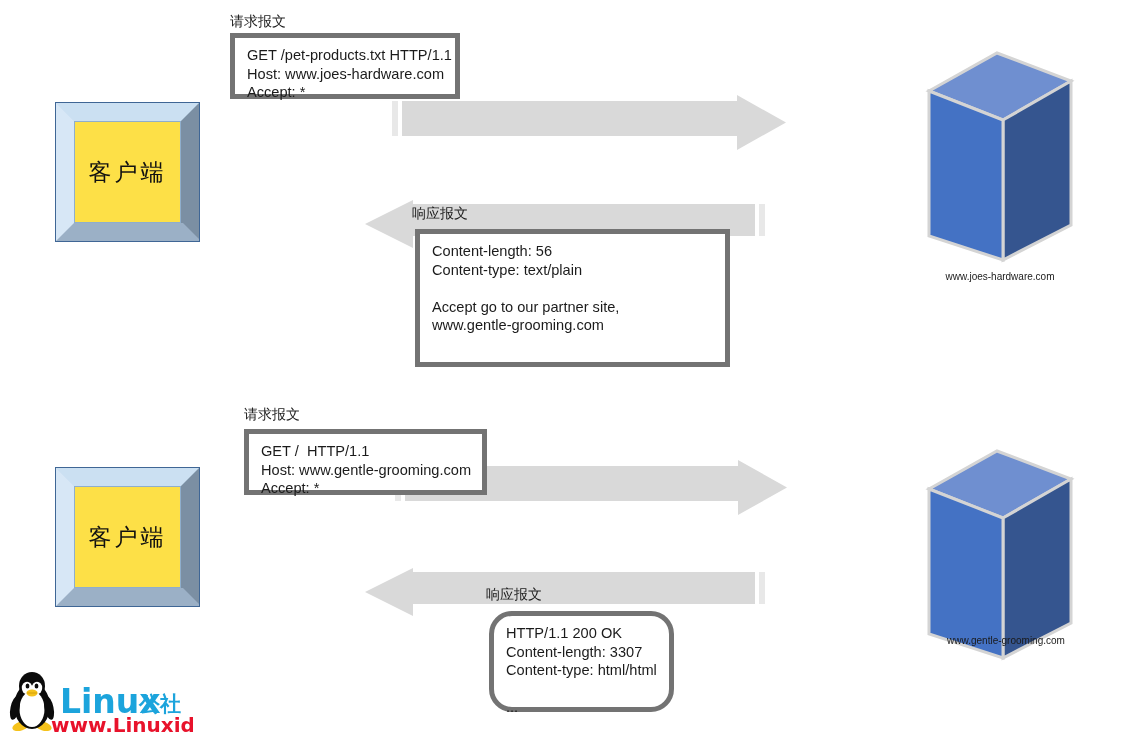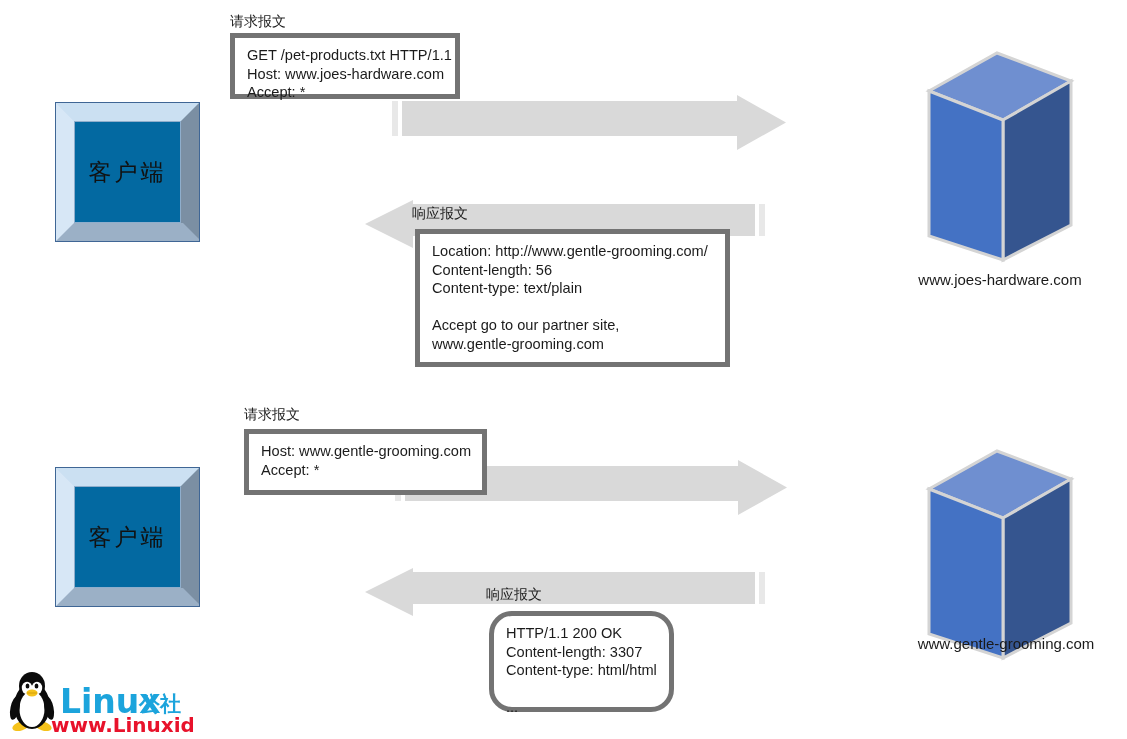--- a/index.html
+++ b/index.html
@@ -45,35 +45,35 @@
     right:0;top:0;height:140px !important;box-sizing:border-box;
   }
   .bv-bottom{
     border-left:18px solid transparent;
     border-right:18px solid transparent;
     border-bottom:18px solid #9BB0C6;
     left:0;bottom:0;width:145px !important;box-sizing:border-box;
   }
   .client-inner{
     position:absolute;left:18px;top:18px;right:18px;bottom:18px;
-    background:#0369a1;
+    background:#fde047;
     border:1px solid #8FAECC;
     box-sizing:border-box;
     display:flex;align-items:center;justify-content:center;
   }
   .client-label{
     font-family:"DejaVu Serif","Liberation Serif",serif;
     font-size:23px;letter-spacing:3px;color:#111;white-space:nowrap;
   }
 
   
   .cube{width:150px;height:215px;}
   .cube svg{display:block;}
   .server-caption{
-    font-size:15px;color:#1a1a1a;white-space:nowrap;text-align:center;
+    font-size:10px;color:#1a1a1a;white-space:nowrap;text-align:center;
   }
 
   
   .arrow-svg{display:block;}
 
   
   .msgbox{
     background:#ffffff;
     border:5px solid #737373;
     box-sizing:border-box;
@@ -129,21 +129,20 @@
   <div class="abs" style="left:365px;top:200px;">
     <svg class="arrow-svg" width="400" height="48" viewBox="0 0 400 48">
       <rect x="394" y="4" width="6" height="32" fill="#E8E8E8"></rect>
       <path d="M390,4 L48,4 L48,0 L0,24 L48,48 L48,36 L390,36 Z" fill="#D9D9D9"></path>
     </svg>
   </div>
 
   <div class="abs caption" style="left:412px;top:205px;">响应报文</div>
 
   <div class="abs msgbox" style="left:415px;top:229px;width:315px;height:138px;">
-    <div class="line">Location: http://www.gentle-grooming.com/</div>
     <div class="line">Content-length: 56</div>
     <div class="line">Content-type: text/plain</div>
     <div class="line blank"></div>
     <div class="line">Accept go to our partner site,</div>
     <div class="line">www.gentle-grooming.com</div>
   </div>
 
   <div class="abs cube" style="left:925px;top:50px;">
     <svg width="150" height="215" viewBox="0 0 150 215">
       <polygon points="4,41 72,3 146,31 78,70" fill="#6F8FD0" stroke="#D4D4D4" stroke-width="3"></polygon>
@@ -168,20 +167,21 @@
   <div class="abs" style="left:395px;top:460px;">
     <svg class="arrow-svg" width="392" height="55" viewBox="0 0 392 55">
       <rect x="0" y="6" width="6" height="35" fill="#E8E8E8"></rect>
       <path d="M10,6 L343,6 L343,0 L392,27.5 L343,55 L343,41 L10,41 Z" fill="#D9D9D9"></path>
     </svg>
   </div>
 
   <div class="abs caption" style="left:244px;top:406px;">请求报文</div>
 
   <div class="abs msgbox" style="left:244px;top:429px;width:243px;height:66px;">
+    <div class="line">GET /  HTTP/1.1</div>
     <div class="line">Host: www.gentle-grooming.com</div>
     <div class="line">Accept: *</div>
   </div>
 
   <div class="abs" style="left:365px;top:568px;">
     <svg class="arrow-svg" width="400" height="48" viewBox="0 0 400 48">
       <rect x="394" y="4" width="6" height="32" fill="#E8E8E8"></rect>
       <path d="M390,4 L48,4 L48,0 L0,24 L48,48 L48,36 L390,36 Z" fill="#D9D9D9"></path>
     </svg>
   </div>

